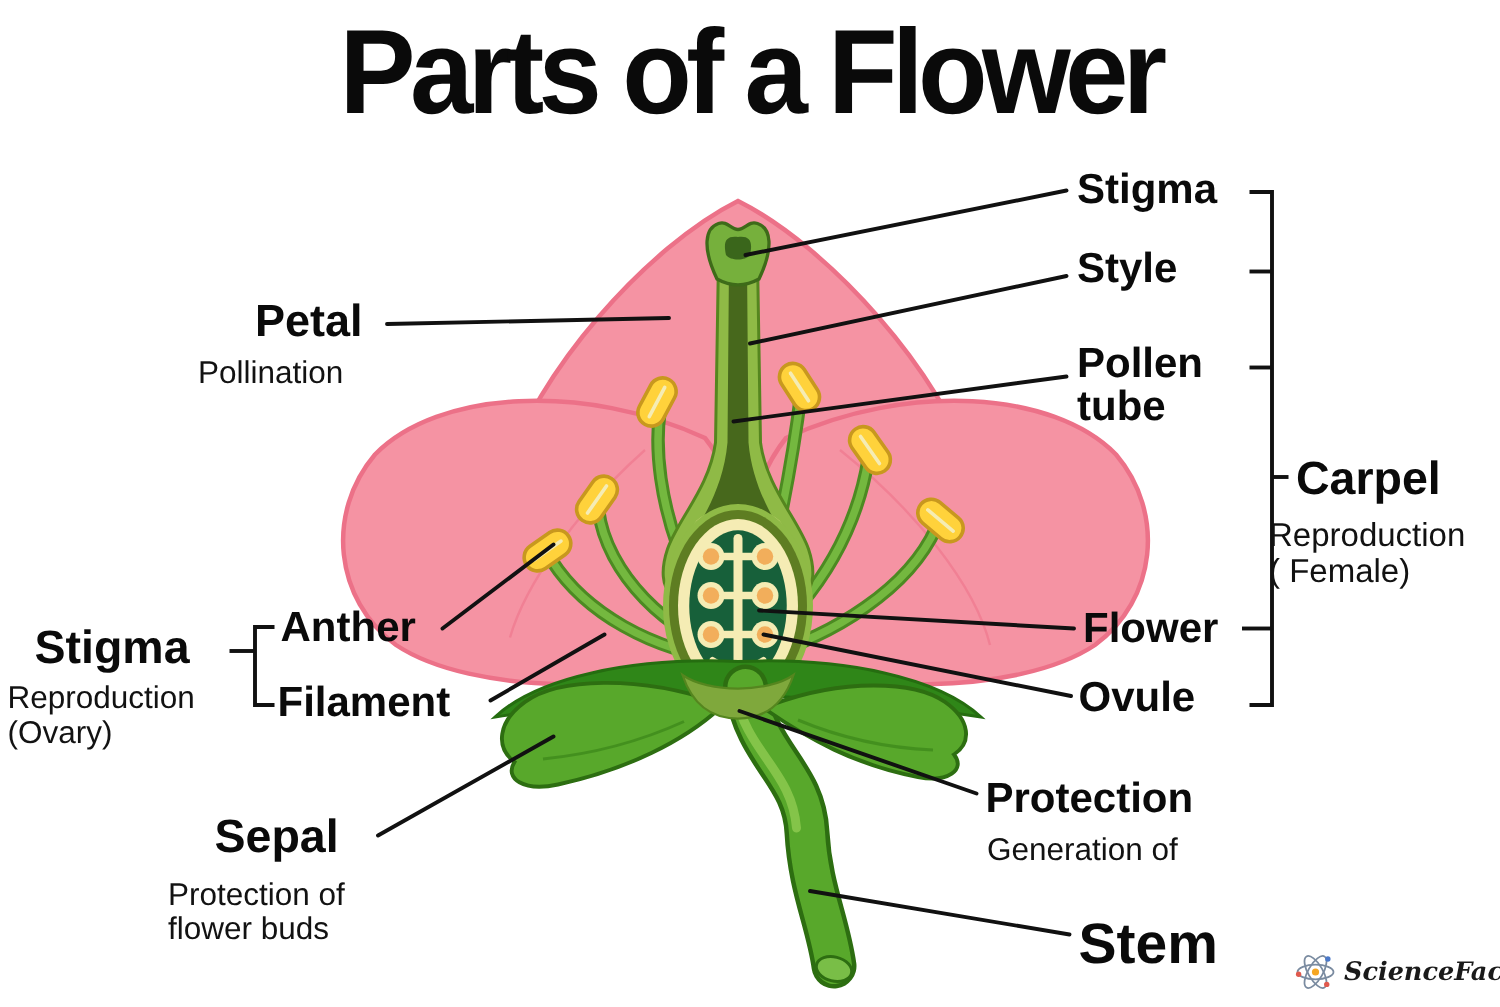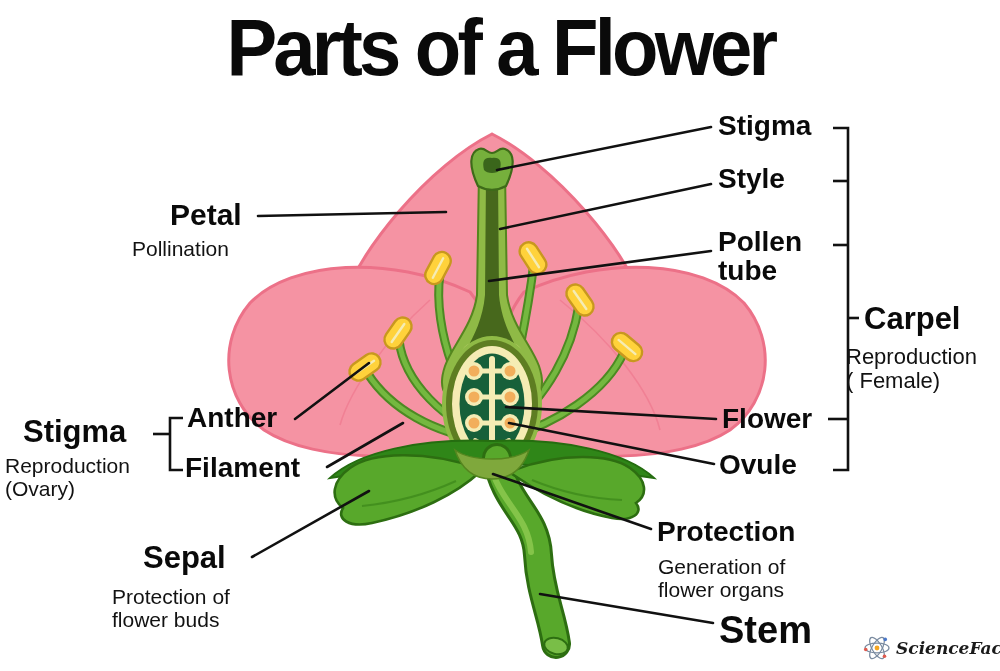--- a/index.html
+++ b/index.html
@@ -214,21 +214,20 @@
 
   <div class="lbl" style="left:143px;top:542px;font-size:31px;">Sepal</div>
   <div class="sub" style="left:112px;top:586px;width:160px;font-size:21px;">
     <div>Protection of</div>
     <div>flower buds</div>
   </div>
 
   <div class="lbl" style="left:657px;top:518px;font-size:28px;">Protection</div>
   <div class="sub" style="left:658px;top:556px;width:170px;font-size:21px;">
     <div>Generation of</div>
-    <div>flower organs</div>
   </div>
 
   <div class="lbl" style="left:719px;top:611px;font-size:38px;">Stem</div>
   <div class="lbl" style="left:722px;top:405px;font-size:28px;">Flower</div>
   <div class="lbl" style="left:719px;top:451px;font-size:28px;">Ovule</div>
 
   <div id="logo">
     <svg width="30" height="30" viewBox="0 0 40 40">
       <ellipse class="orbit" cx="20" cy="20" rx="16" ry="6.5"></ellipse>
       <ellipse class="orbit" cx="20" cy="20" rx="16" ry="6.5" transform="rotate(60 20 20)"></ellipse>

